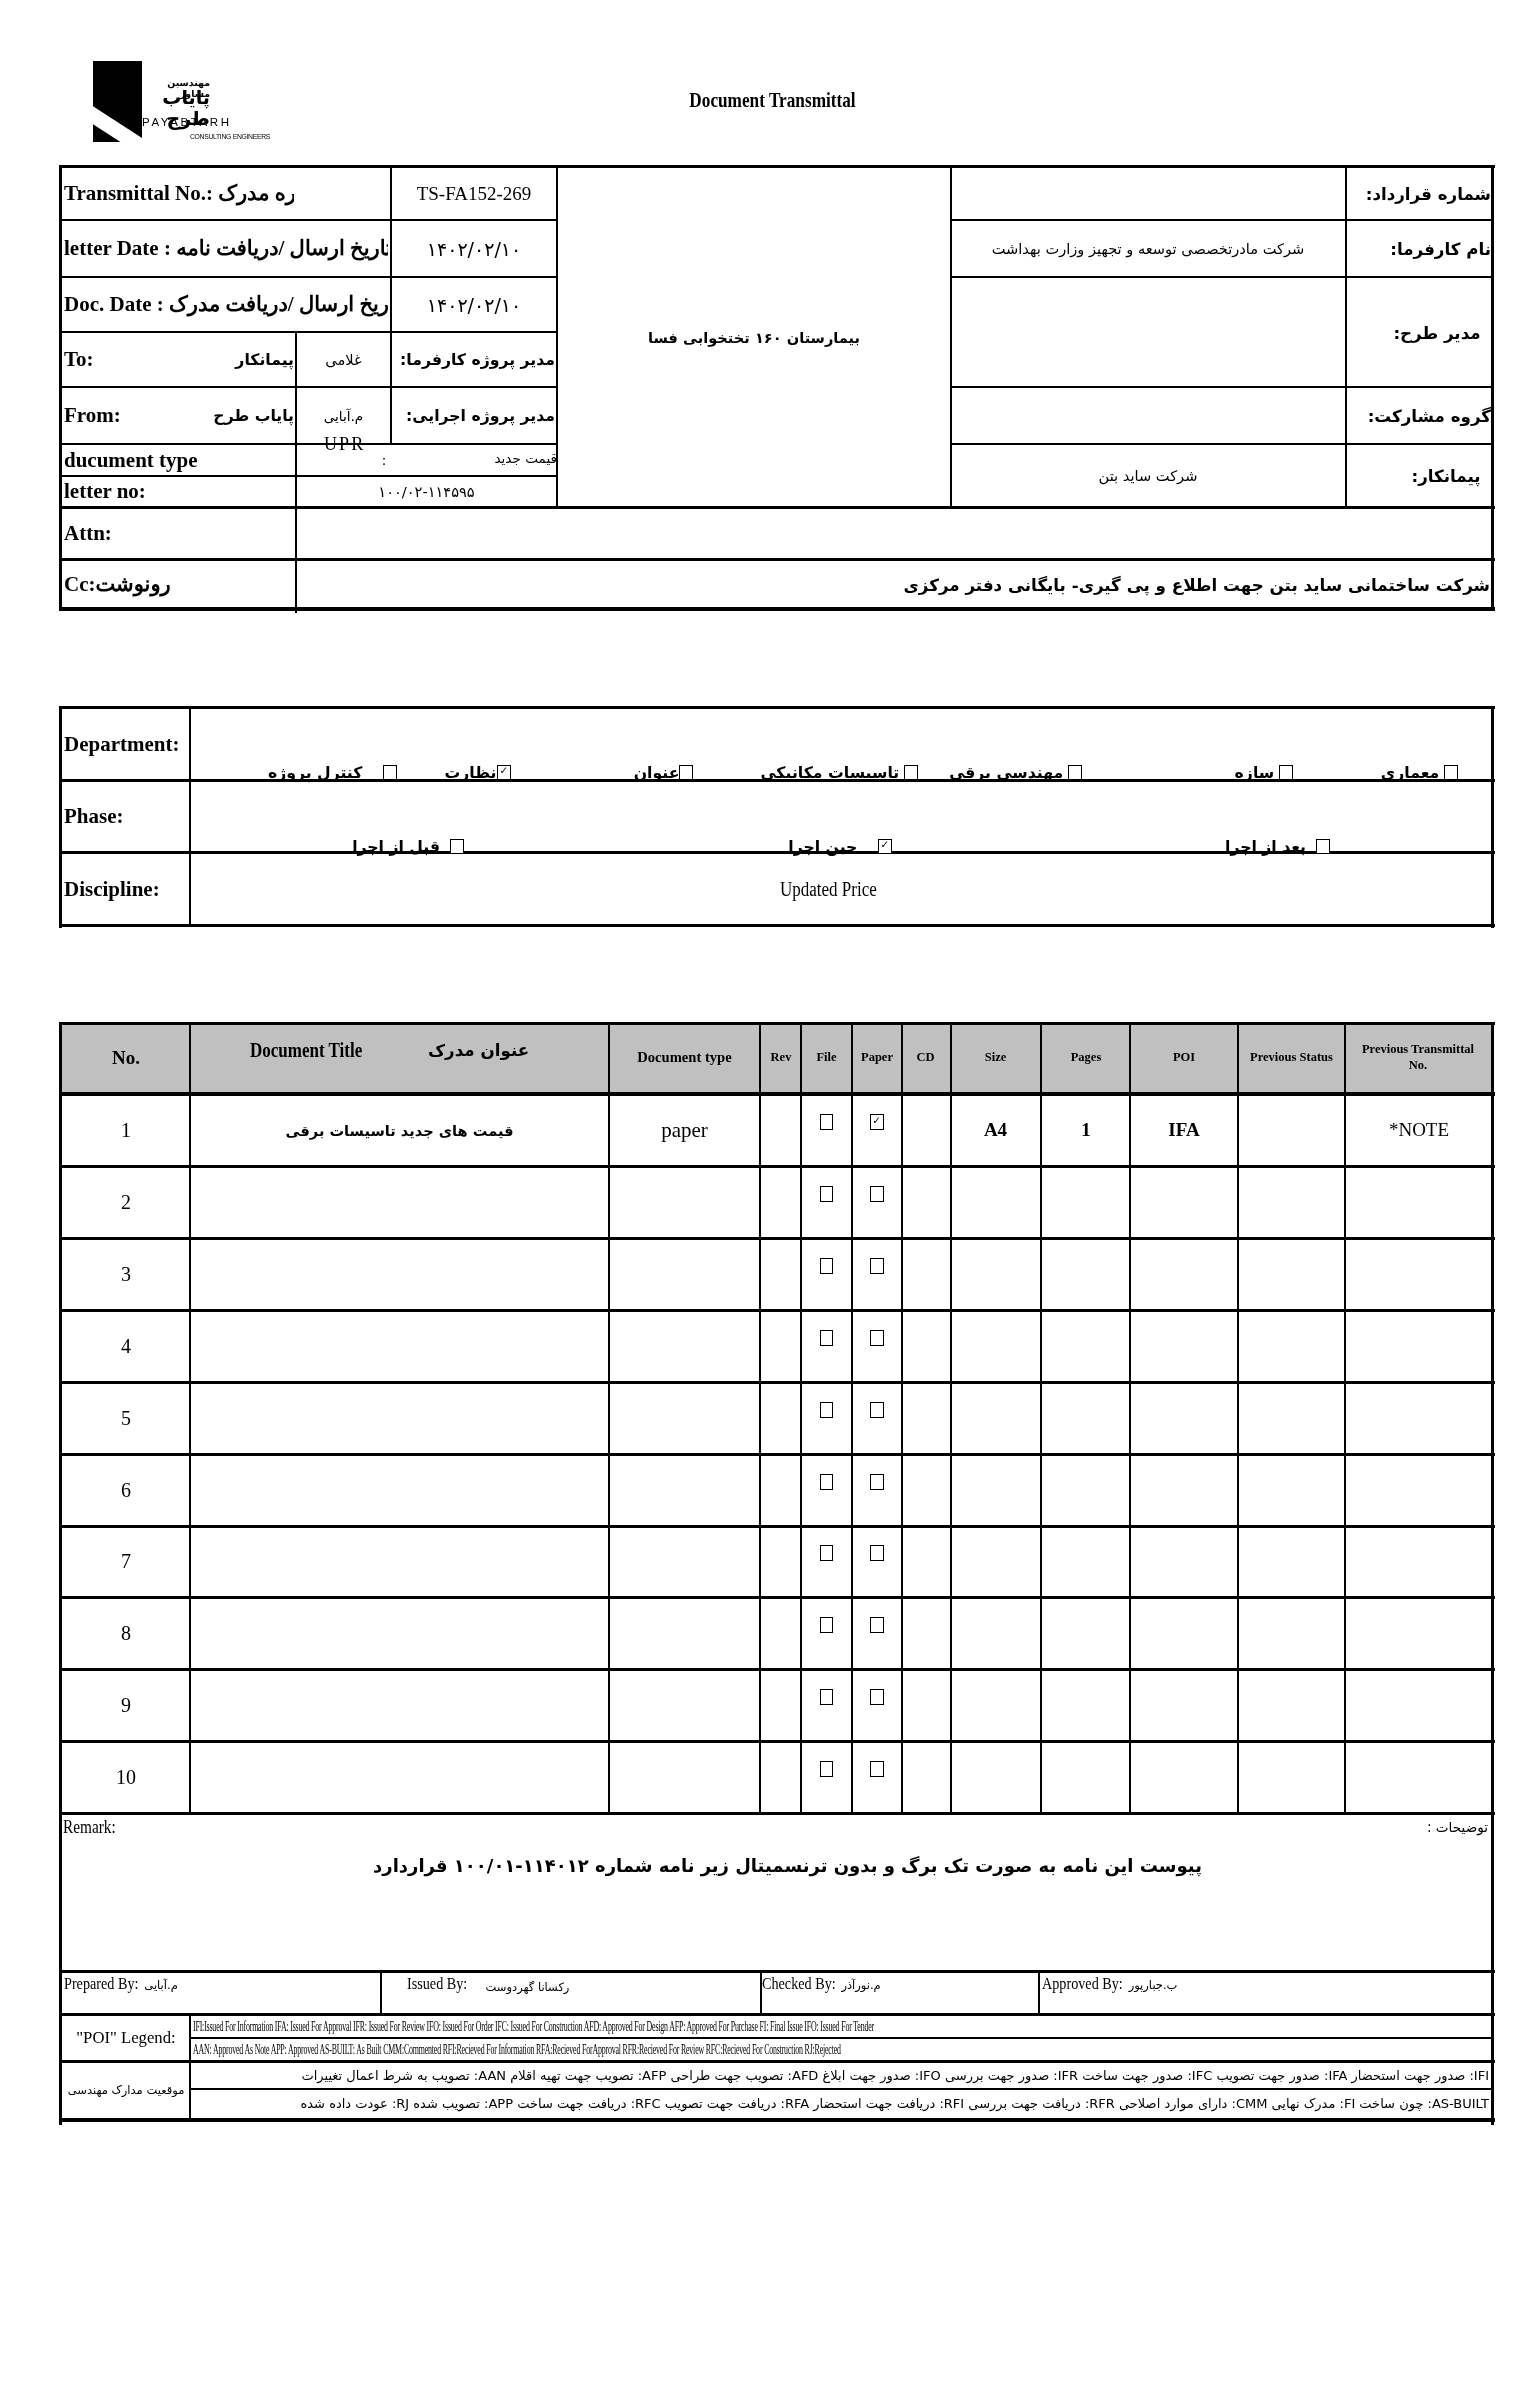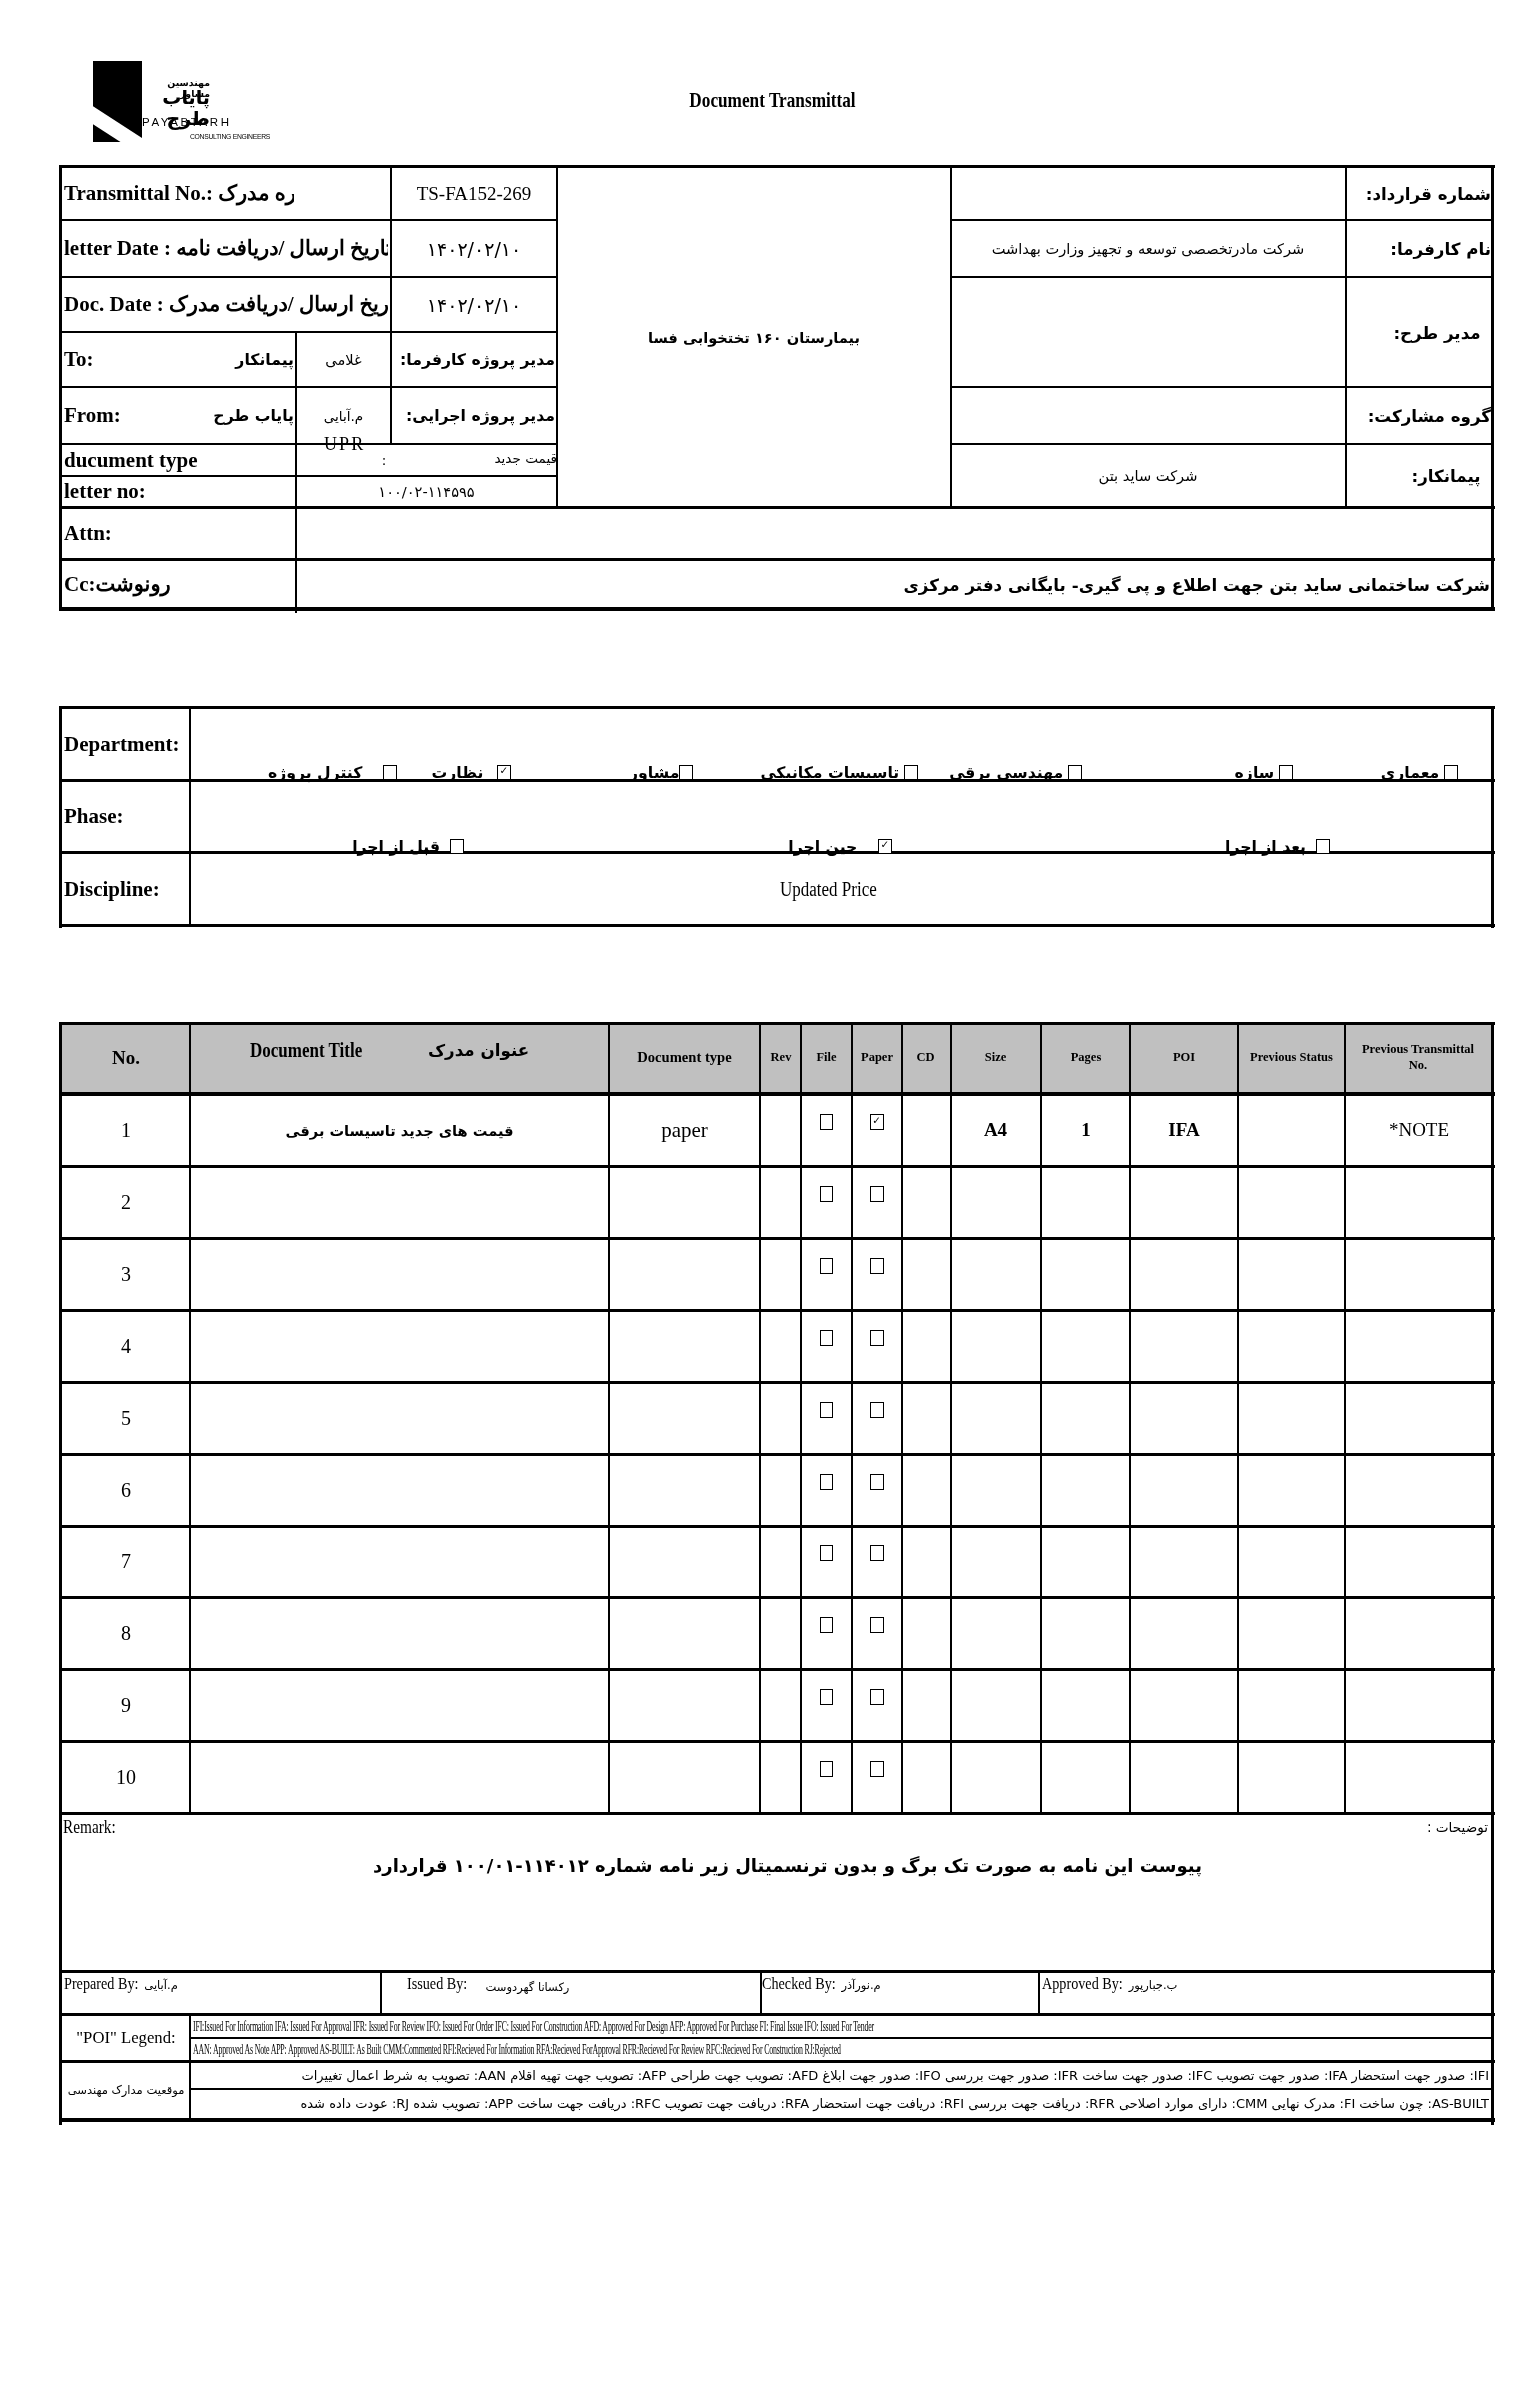--- a/index.html
+++ b/index.html
@@ -146,23 +146,23 @@
   <div class="dep-item" style="right:454px;top:727px;">
     <span class="chk"></span>
     <span>مهندسی برقی</span>
   </div>
   <div class="dep-item" style="right:618px;top:727px;">
     <span class="chk"></span>
     <span>تاسیسات مکانیکی</span>
   </div>
   <div class="dep-item" style="right:843px;top:727px;gap:0;">
     <span class="chk"></span>
-    <span>مشاور</span>
-  </div>
-  <div class="dep-item" style="right:1025px;top:727px;gap:14px;">
+    <span>عنوان</span>
+  </div>
+  <div class="dep-item" style="right:1025px;top:727px;gap:1px;">
     <span class="chk on"></span>
     <span>نظارت</span>
   </div>
   <div class="dep-item" style="right:1139px;top:727px;gap:21px;">
     <span class="chk"></span>
     <span>کنترل پروژه</span>
   </div>
 
   <div class="dep-item" style="right:206px;top:801px;gap:10.4px;">
     <span class="chk"></span>

